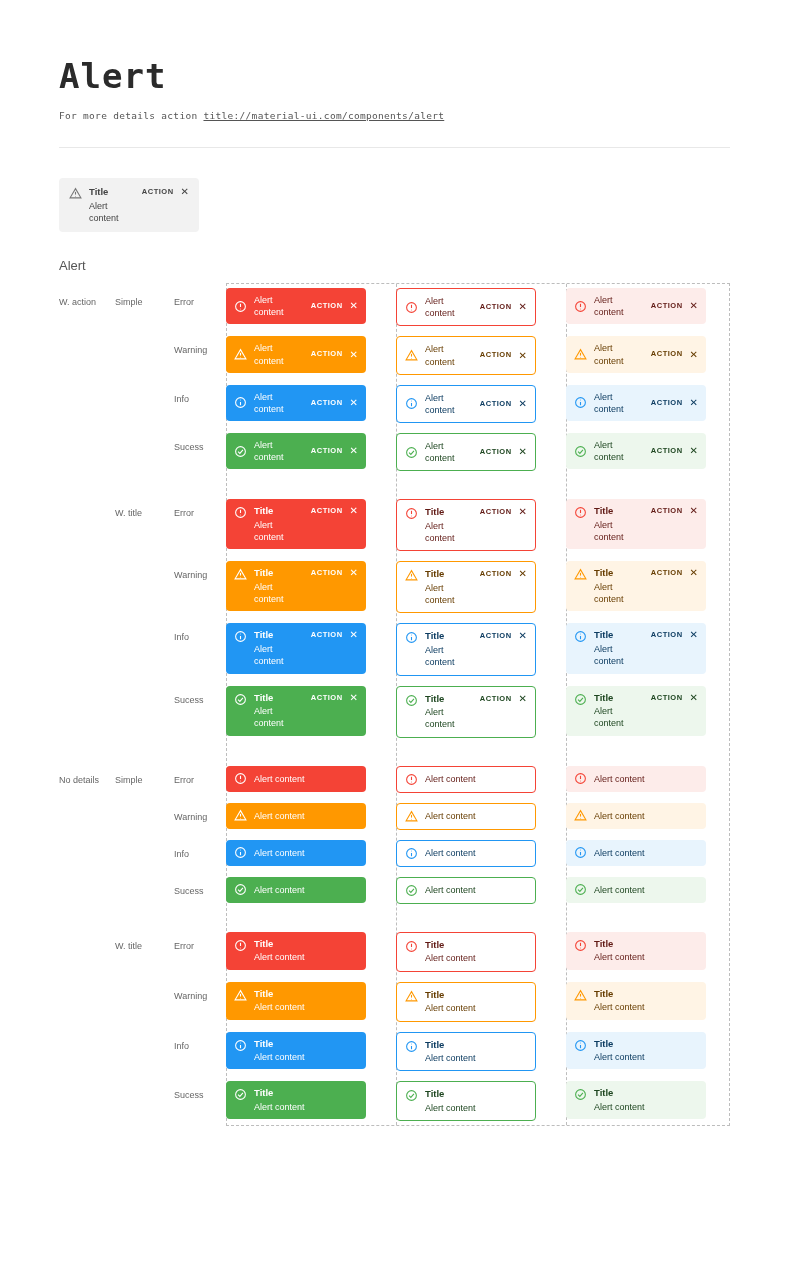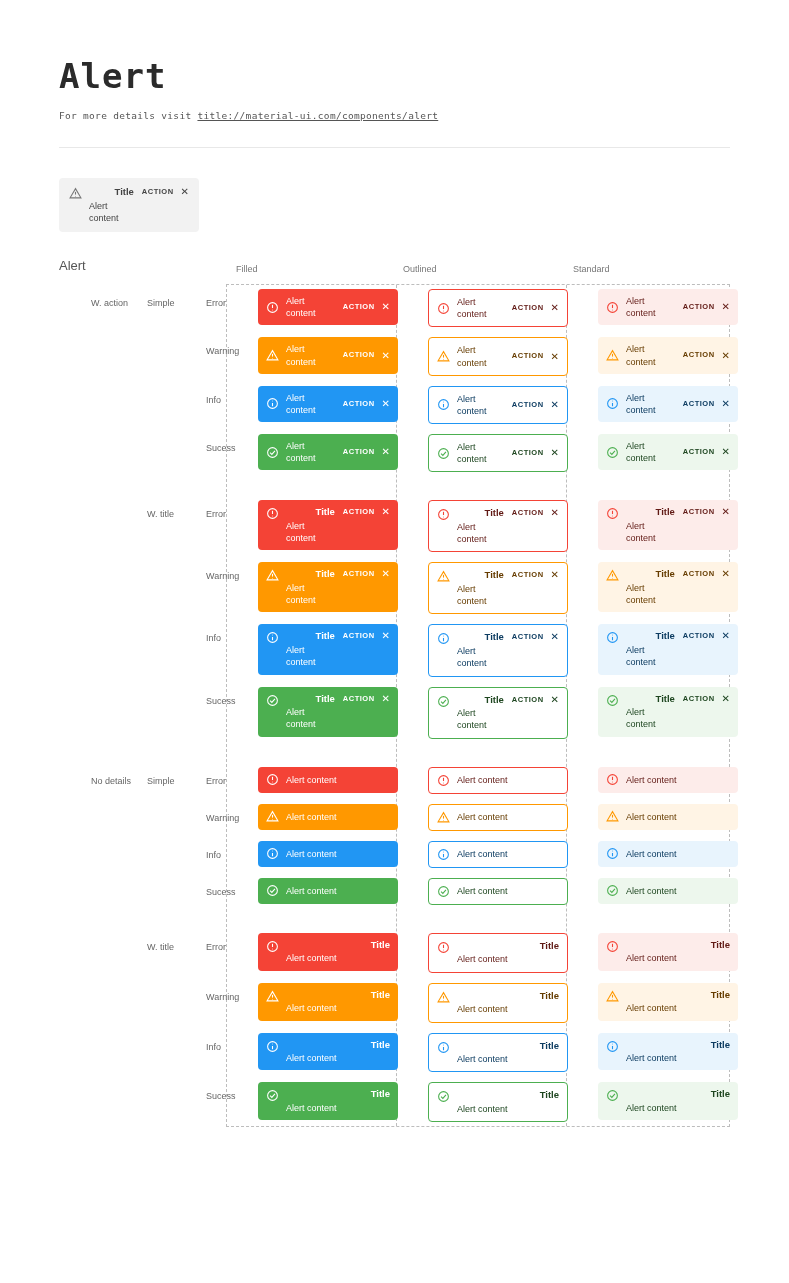--- a/index.html
+++ b/index.html
@@ -103,21 +103,20 @@
     position: absolute;
     top: 0;
     bottom: 0;
     border-left: 1px dashed #bdbdbd;
   }
 
   .grid-row {
     display: flex;
     align-items: flex-start;
     position: relative;
-    margin-left: 32px;
   }
   .lab-a, .lab-b, .lab-c {
     flex: none;
     font-size: 9px;
     color: #666;
     padding-top: 14px;
   }
   .lab-a { width: 56px; }
   .lab-b { width: 59px; }
   .lab-c { width: 52px; }
@@ -153,21 +152,20 @@
     margin-top: 1px;
   }
   .alert .body {
     flex: 1;
     min-width: 0;
   }
   .alert .a-title {
     font-weight: bold;
     font-size: 9.5px;
     margin-bottom: 1px;
-    text-align: right;
   }
   .alert .a-content {
     font-size: 9px;
   }
   .alert .actions {
     flex: none;
     display: flex;
     align-items: center;
     gap: 7px;
     margin-left: 8px;
@@ -226,21 +224,21 @@
   .spacer-bottom { height: 190px; }
 </style>
 </head>
 <body>
 
 <div class="page">
 
   <div class="header">
     <h1 class="title">Alert</h1>
     <div class="subtitle">
-      <span>For more details visit </span><a href="#">title://material-ui.com/components/alert</a>
+      <span>For more details action </span><a href="#">title://material-ui.com/components/alert</a>
     </div>
   </div>
 
   <div class="rule"></div>
 
   <div class="base-row">
     <div>
       <div class="alert base-alert">
         <span class="ico">
           <svg viewBox="0 0 24 24" fill="none" stroke="#777" stroke-width="2">
@@ -258,25 +256,20 @@
           <span class="close">✕</span>
         </span>
       </div>
     </div>
   </div>
 
   <div class="alert-head">
     <div class="lbl">
       <div class="section-label">Alert</div>
     </div>
-    <div class="colheads">
-      <div class="colhead c1">Filled</div>
-      <div class="colhead c2">Outlined</div>
-      <div class="colhead">Standard</div>
-    </div>
   </div>
 
   <div class="grid-wrap">
     <div class="dashed">
       <div class="dashed-col" style="left:169px"></div>
       <div class="dashed-col" style="left:339px"></div>
     </div>
     <div id="grid-body">
         <div class="grid-row">
           <div class="lab-a">W. action</div>

